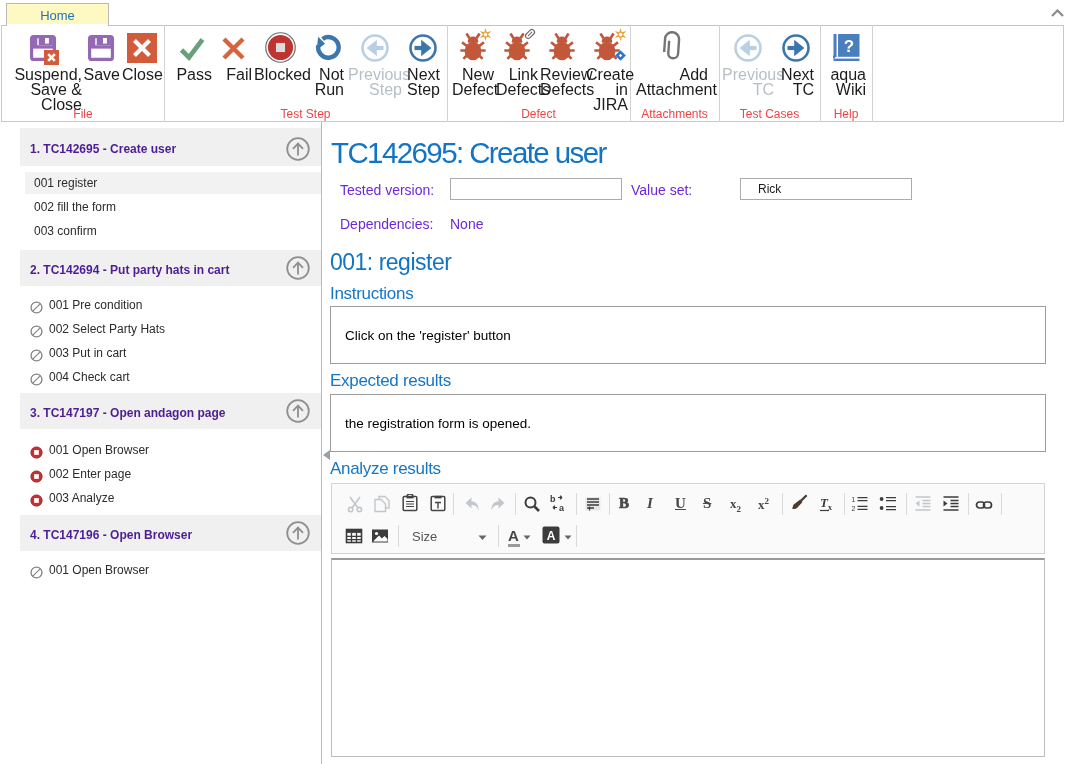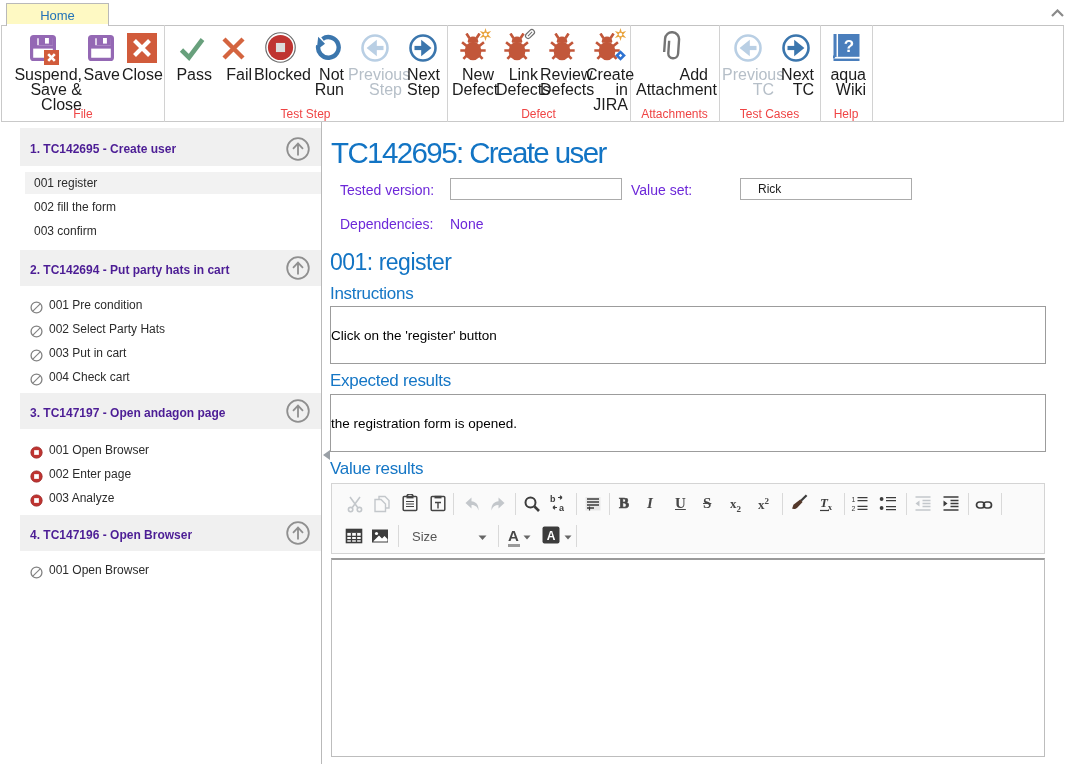--- a/index.html
+++ b/index.html
@@ -22,21 +22,21 @@
 .ghead .uparr{position:absolute;right:11px;top:6px;width:24px;height:24px}
 .steprow{position:absolute;left:25px;width:296px;height:22px;line-height:22px;font-size:12px;color:#2b2b2b;padding-left:9px;white-space:nowrap}
 .sico{margin:4px 6px -3px -4px;vertical-align:-3px}
 .steprow.sel{background:#f2f2f2}
 .sico{display:inline-block;width:13px;height:13px;vertical-align:-2px;margin-right:6px}
 h1.title{position:absolute;left:331px;top:136px;font-size:29.5px;font-weight:normal;color:#1274c4;letter-spacing:-1.6px}
 .flabel{position:absolute;font-size:14px;color:#6d28d9}
 .finput{position:absolute;width:172px;height:22px;border:1px solid #ababab;background:#fff;font-size:12px;color:#1c1c1c;padding-left:17px;line-height:21px}
 h2.step{position:absolute;left:330px;top:249px;font-size:23px;font-weight:normal;color:#1274c4;letter-spacing:-0.5px}
 h3.sect{position:absolute;left:330px;font-size:17px;font-weight:normal;color:#1576c5;letter-spacing:-0.3px}
-.tbox{position:absolute;left:330px;width:716px;border:1px solid #9c9c9c;background:#fff;font-size:13.5px;color:#000;padding:0}
+.tbox{position:absolute;left:330px;width:716px;border:1px solid #9c9c9c;background:#fff;font-size:13.5px;color:#000;padding:14px}
 
 
 #edtoolbar{position:absolute;left:331px;top:483px;width:714px;height:71px;background:#fafafa;border:1px solid #d4d4d4}
 #edbody{position:absolute;left:331px;top:558px;width:714px;height:199px;background:#fff;border:1px solid #bdbdbd;border-top:2px solid #9a9a9a}
 .tsep{position:absolute;top:9px;width:1px;height:22px;background:#d9d9d9}
 .tsep2{position:absolute;top:41px;width:1px;height:22px;background:#d9d9d9}
 .tico{position:absolute;width:18px;height:18px}
 .tltr{position:absolute;font-size:14px;font-weight:bold;color:#474747;font-family:"Liberation Serif",serif}
 </style>
 </head>
@@ -307,21 +307,21 @@
 <div class="flabel" style="left:631px;top:182px">Value set:</div>
 <div class="finput" style="left:740px;top:178px">Rick</div>
 <div class="flabel" style="left:340px;top:216px">Dependencies:</div>
 <div class="flabel" style="left:450px;top:216px">None</div>
 
 <h2 class="step">001: register</h2>
 <h3 class="sect" style="top:284px">Instructions</h3>
 <div class="tbox" style="top:306px;height:58px;padding-top:21px">Click on the 'register' button</div>
 <h3 class="sect" style="top:371px">Expected results</h3>
 <div class="tbox" style="top:394px;height:58px;padding-top:21px">the registration form is opened.</div>
-<h3 class="sect" style="top:459px">Value results</h3>
+<h3 class="sect" style="top:459px">Analyze results</h3>
 
 <div id="edtoolbar">
 
 <span class="tsep" style="left:121px"></span>
 <span class="tsep" style="left:183px"></span>
 <span class="tsep" style="left:244px"></span>
 <span class="tsep" style="left:277px"></span>
 <span class="tsep" style="left:450px"></span>
 <span class="tsep" style="left:512px"></span>
 <span class="tsep" style="left:574px"></span>

